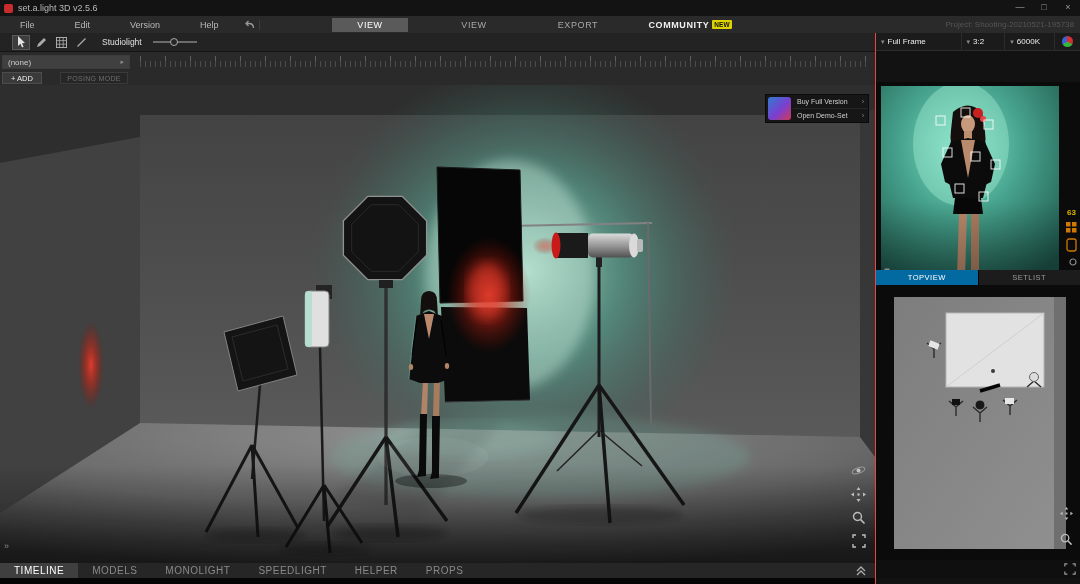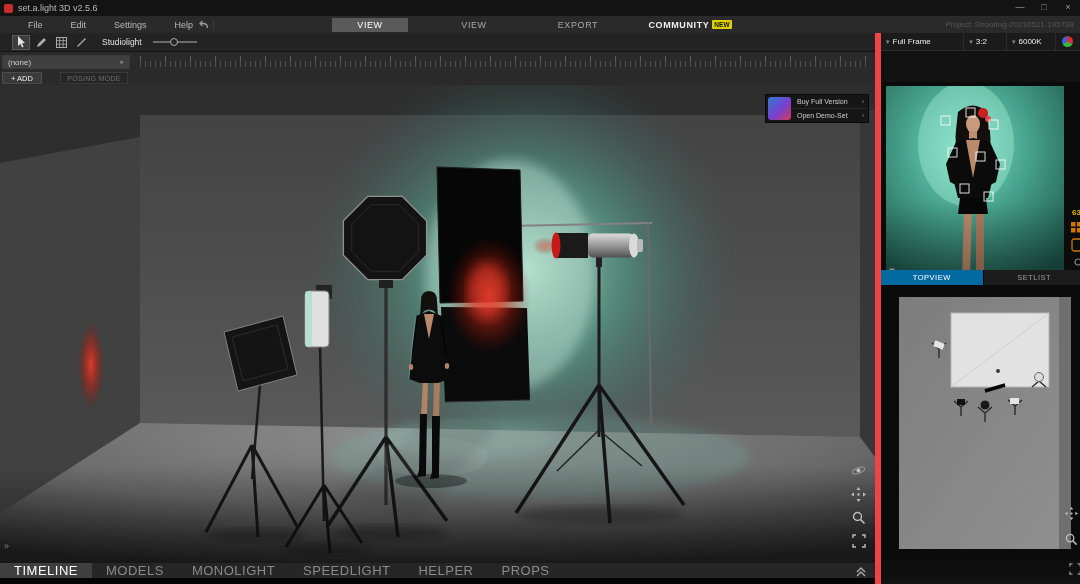--- a/index.html
+++ b/index.html
@@ -9,21 +9,21 @@
 
 
 .titlebar{position:absolute;left:0;top:0;width:1080px;height:16px;background:#131313;display:flex;align-items:center;padding:0 4px;}
 .app-logo{width:9px;height:9px;background:#c92c2c;border-radius:2px;margin-right:5px;}
 .win-title{font-size:9px;color:#b8b8b8;}
 .winctrl{position:absolute;right:0;top:0;height:16px;display:flex;}
 .winctrl span{width:24px;text-align:center;font-size:9px;line-height:15px;color:#9a9a9a;}
 
 
 .menubar{position:absolute;left:0;top:16px;width:1080px;height:17px;background:#2a2a2a;display:flex;align-items:center;font-size:9px;}
-.menu-item{padding:0 0;color:#b8b8b8;margin-left:28px;}
+.menu-item{padding:0 20px;color:#b8b8b8;}
 .mb-div{width:1px;height:10px;background:#3d3d3d;margin:0 4px;}
 .undo-wrap{display:flex;align-items:center;margin-left:4px;}
 .main-tabs{position:absolute;left:332px;top:0;height:17px;display:flex;align-items:center;gap:28px;}
 .mtab{width:76px;text-align:center;padding:2px 0;color:#a8a8a8;font-size:9px;letter-spacing:.6px;}
 .mtab.active{background:#5a5a5a;color:#fff;}
 .mtab.community{width:92px;color:#f0f0f0;font-weight:bold;display:flex;align-items:center;justify-content:center;gap:3px;}
 .badge{background:#ded300;color:#111;font-size:6.5px;font-weight:bold;padding:1px 2px;border-radius:1px;letter-spacing:0;}
 .project{position:absolute;right:6px;top:4px;font-size:8px;color:#555;}
 
 
@@ -49,28 +49,28 @@
 .buybox{position:absolute;right:6px;top:9px;width:104px;height:29px;background:#161616;display:flex;border:1px solid #0a0a0a;}
 .buy-icon{width:23px;height:23px;margin:2px;background:linear-gradient(135deg,#2f7bd0 0%,#7a3fd0 55%,#d03a55 100%);border-radius:3px;}
 .buy-col{flex:1;display:flex;flex-direction:column;}
 .buy-row{flex:1;display:flex;align-items:center;justify-content:space-between;padding:0 4px;font-size:7px;color:#cfcfcf;border-bottom:1px solid #262626;}
 .buy-row:last-child{border-bottom:none;}
 .vp-nav{position:absolute;right:9px;bottom:15px;display:flex;flex-direction:column;gap:9px;align-items:center;}
 .vp-nav span{display:flex;}
 .vp-collapse{position:absolute;left:4px;bottom:12px;color:#8a8a8a;font-size:9px;}
 
 
-.bottom-tabs{position:absolute;left:0;top:563px;width:875px;height:15px;background:#262626;display:flex;font-size:13px;letter-spacing:.5px;}
+.bottom-tabs{position:absolute;left:0;top:563px;width:875px;height:15px;background:#262626;display:flex;font-size:10px;letter-spacing:.5px;}
 .btab{padding:0 14px;display:flex;align-items:center;color:#8a8a8a;}
 .btab.active{background:#3f3f3f;color:#ffffff;}
 .bt-collapse{position:absolute;right:8px;top:2px;}
 .statusbar{position:absolute;left:0;top:578px;width:1080px;height:6px;background:#050505;}
 
 
-.right-panel{position:absolute;left:875px;top:33px;width:205px;height:551px;background:#121212;border-left:6px solid #ef4444;}
+.right-panel{position:absolute;left:875px;top:33px;width:205px;height:551px;background:#121212;border-left:1px solid #ef4444;}
 .cam-row{display:flex;height:18px;border-bottom:1px solid #2c2c2c;background:#1b1b1b;font-size:8px;color:#ececec;}
 .cam-cell{display:flex;align-items:center;gap:3px;padding:0 5px;border-right:1px solid #2c2c2c;white-space:nowrap;overflow:hidden;}
 .caret{color:#8a8a8a;font-size:7px;}
 .rgb-icon{width:11px;height:11px;border-radius:50%;background:conic-gradient(#d83030 0 33%,#36b43c 33% 66%,#3a62d8 66% 100%);margin:auto;}
 .preview-pane{position:absolute;left:0;top:49px;width:205px;height:201px;background:#0b0b0b;}
 .preview-pane>svg{position:absolute;left:5px;top:4px;}
 .meter-value{position:absolute;right:5px;top:126px;font-size:8px;color:#e0b400;font-weight:bold;}
 .strip-icon{position:absolute;right:4px;display:flex;}
 .cam-glyph{position:absolute;left:4px;bottom:4px;display:flex;}
 .right-tabs{position:absolute;left:0;top:237px;width:205px;height:15px;display:flex;font-size:7.5px;letter-spacing:.5px;}
@@ -93,21 +93,21 @@
     <div class="winctrl">
       <span>—</span>
       <span>□</span>
       <span>×</span>
     </div>
   </div>
 
   <div class="menubar">
     <span class="menu-item">File</span>
     <span class="menu-item">Edit</span>
-    <span class="menu-item">Settings</span>
+    <span class="menu-item">Version</span>
     <span class="menu-item">Help</span>
     <span class="undo-wrap">
         <svg width="12" height="10" viewBox="0 0 12 10">
           <path d="M10.5,8 Q10.5,3.5 6,3.5 L3.5,3.5" fill="none" stroke="#9a9a9a" stroke-width="1.3"></path>
           <path d="M5.5,1 L3,3.5 L5.5,6" fill="none" stroke="#9a9a9a" stroke-width="1.3"></path>
         </svg>
       </span>
     <span class="mb-div"></span>
     <div class="main-tabs">
       <span class="mtab active">VIEW</span>

